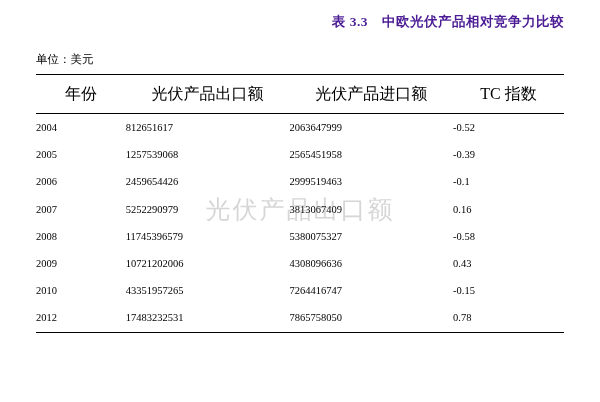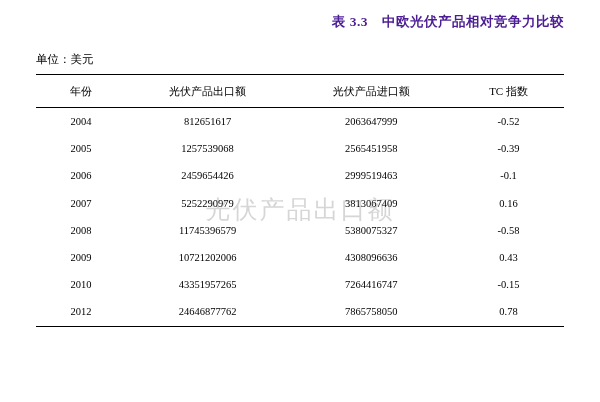--- a/index.html
+++ b/index.html
@@ -38,32 +38,31 @@
     color: #000;
   }
   table.data-table {
     width: 100%;
     border-collapse: collapse;
     margin-top: 7px;
     table-layout: fixed;
   }
   table.data-table thead th {
     font-weight: normal;
-    font-size: 11px;
+    font-size: 16px;
     padding: 9px 0 8px 0;
     color: #000;
   }
   table.data-table thead tr {
     border-top: 1.6px solid #000;
     border-bottom: 1px solid #000;
   }
   table.data-table tbody td {
     font-size: 10.5px;
     padding: 8.1px 0;
-    text-align: center;
     color: #000;
     font-family: "Liberation Serif", "DejaVu Serif", serif;
   }
   table.data-table tbody tr:last-child {
     border-bottom: 1.6px solid #000;
   }
   col.c-year { width: 17%; }
   col.c-export { width: 31%; }
   col.c-import { width: 31%; }
   col.c-tc { width: 21%; }
@@ -156,21 +155,21 @@
         <td>0.43</td>
       </tr>
       <tr>
         <td class="year-cell">2010</td>
         <td>43351957265</td>
         <td>7264416747</td>
         <td>-0.15</td>
       </tr>
       <tr>
         <td class="year-cell">2012</td>
-        <td>24646877762</td>
+        <td>17483232531</td>
         <td>7865758050</td>
         <td>0.78</td>
       </tr>
     </tbody>
   </table>
 
   <div class="watermark">
     <span>光伏产品出口额</span>
   </div>
 

